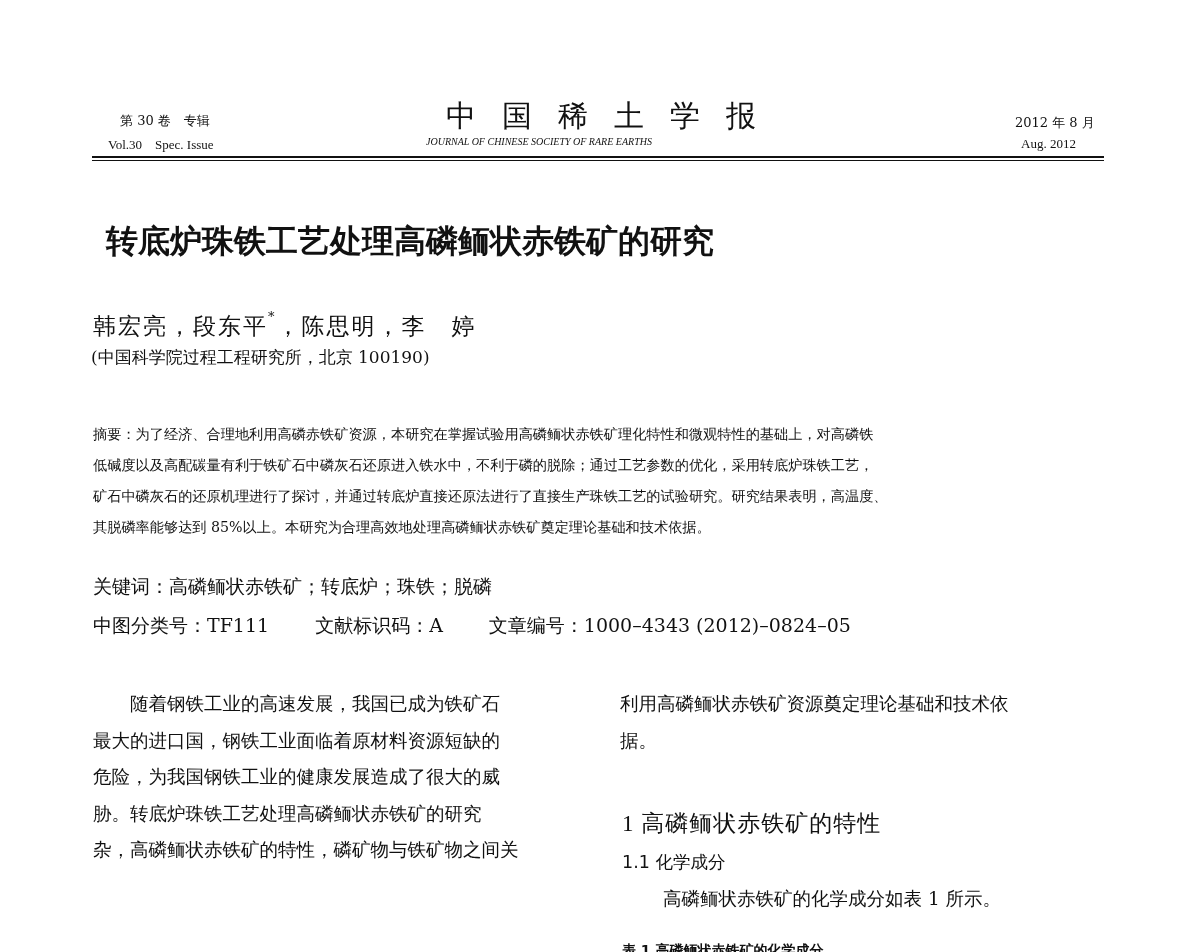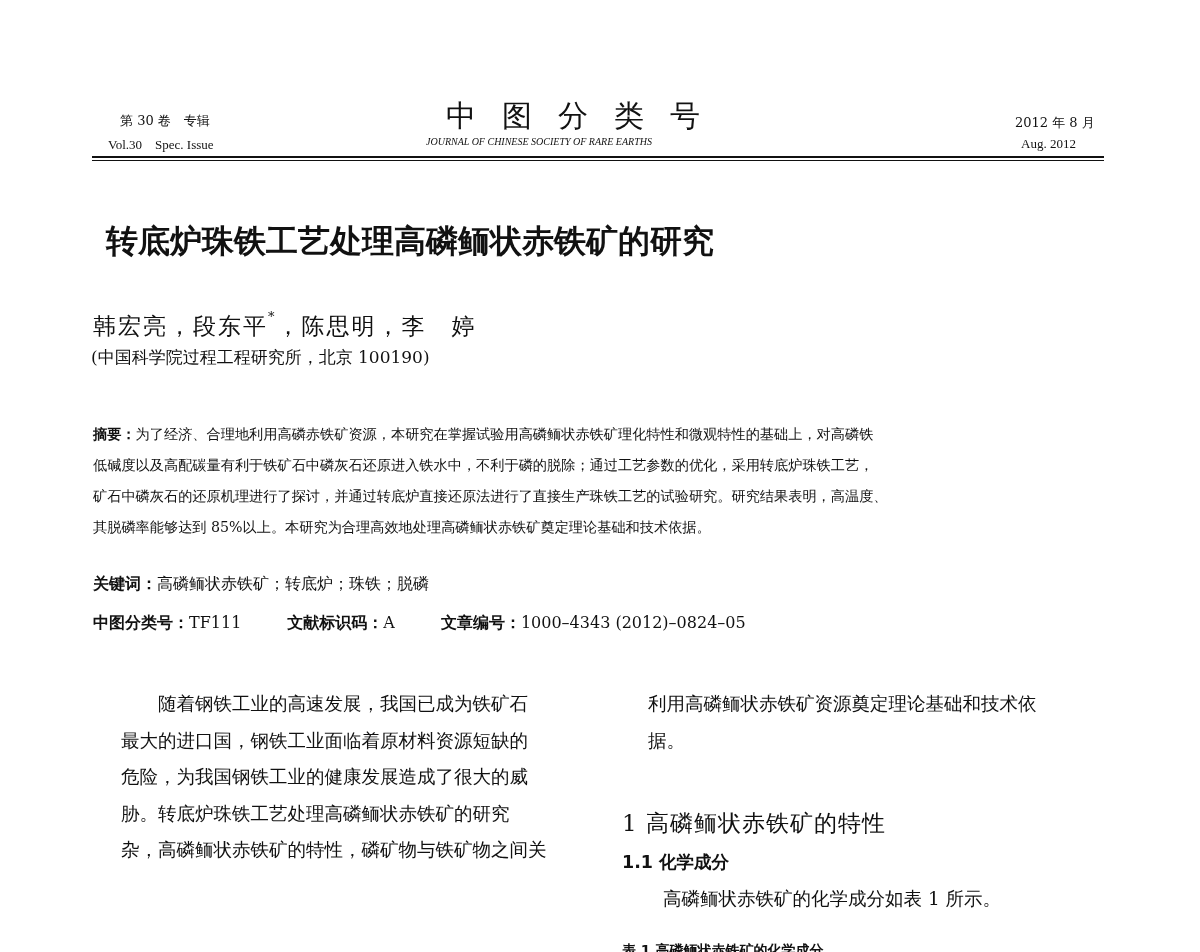--- a/index.html
+++ b/index.html
@@ -22,41 +22,41 @@
 
   
   .paper-title { left: 94px; top: 208px; font-size: 32px; font-family: "DejaVu Sans", sans-serif; font-weight: bold; letter-spacing: 0px; }
   .authors { left: 93px; top: 311px; font-size: 23px; letter-spacing: 2px; }
   .authors sup { font-size: 13px; vertical-align: top; position: relative; top: -2px; }
   .affil { left: 91px; top: 346px; font-size: 17px; }
 
   
   .abs-block { position: absolute; left: 93px; top: 419px; width: 1020px; font-size: 14.2px; line-height: 31px; }
   .abs-line { white-space: nowrap; height: 31px; }
-  .bold { font-weight: bold; font-family: "DejaVu Sans", sans-serif; }
-  .meta-line { position: absolute; left: 93px; font-size: 16px; white-space: nowrap; }
+  .bold { font-weight: normal; font-family: "DejaVu Sans", sans-serif; }
+  .meta-line { position: absolute; left: 93px; font-size: 19px; white-space: nowrap; }
   .meta-line .gap { display: inline-block; width: 46px; }
 
   
   .col { position: absolute; font-size: 18.5px; line-height: 36.5px; }
   .col-left { left: 93px; top: 686px; width: 490px; }
   .col-right { left: 620px; top: 686px; width: 500px; }
-  .line { white-space: nowrap; height: 36.5px; margin-left: 28px; }
+  .line { white-space: nowrap; height: 36.5px; }
   .indent { padding-left: 37px; }
-  .sec-h1 { position: absolute; left: 622px; top: 808px; font-size: 23px; white-space: nowrap; letter-spacing: 1px; }
-  .sec-h2 { position: absolute; left: 622px; top: 850px; font-size: 17.5px; white-space: nowrap; font-weight: bold; font-family: "DejaVu Sans", sans-serif; }
+  .sec-h1 { position: absolute; left: 622px; top: 808px; font-size: 23px; white-space: nowrap; letter-spacing: 1px; font-family: Liberation Serif, serif; }
+  .sec-h2 { position: absolute; left: 622px; top: 850px; font-size: 17.5px; white-space: nowrap; font-weight: normal; font-family: "DejaVu Sans", sans-serif; }
   .sec-body { position: absolute; left: 663px; top: 886px; font-size: 18.5px; white-space: nowrap; }
   .caption-cut { position: absolute; left: 622px; top: 942px; font-size: 14px; white-space: nowrap; font-weight: bold; font-family: "DejaVu Sans", sans-serif; }
 </style>
 </head>
 <body>
 
 <div class="abs hdr-left-cn">第 30 卷　专辑</div>
 <div class="abs hdr-left-en">Vol.30　Spec. Issue</div>
-<div class="abs hdr-title-cn">中图分类号</div>
+<div class="abs hdr-title-cn">中国稀土学报</div>
 <div class="abs hdr-title-en">JOURNAL OF CHINESE SOCIETY OF RARE EARTHS</div>
 <div class="abs hdr-right-cn">2012 年 8 月</div>
 <div class="abs hdr-right-en">Aug. 2012</div>
 <div class="rule-thick"></div>
 <div class="rule-thin"></div>
 
 <h1 class="abs paper-title" style="margin:12px">转底炉珠铁工艺处理高磷鲕状赤铁矿的研究</h1>
 <div class="abs authors">
   <span>韩宏亮，</span><span>段东平</span><sup>*</sup><span>，陈思明，李　婷</span>
 </div>

